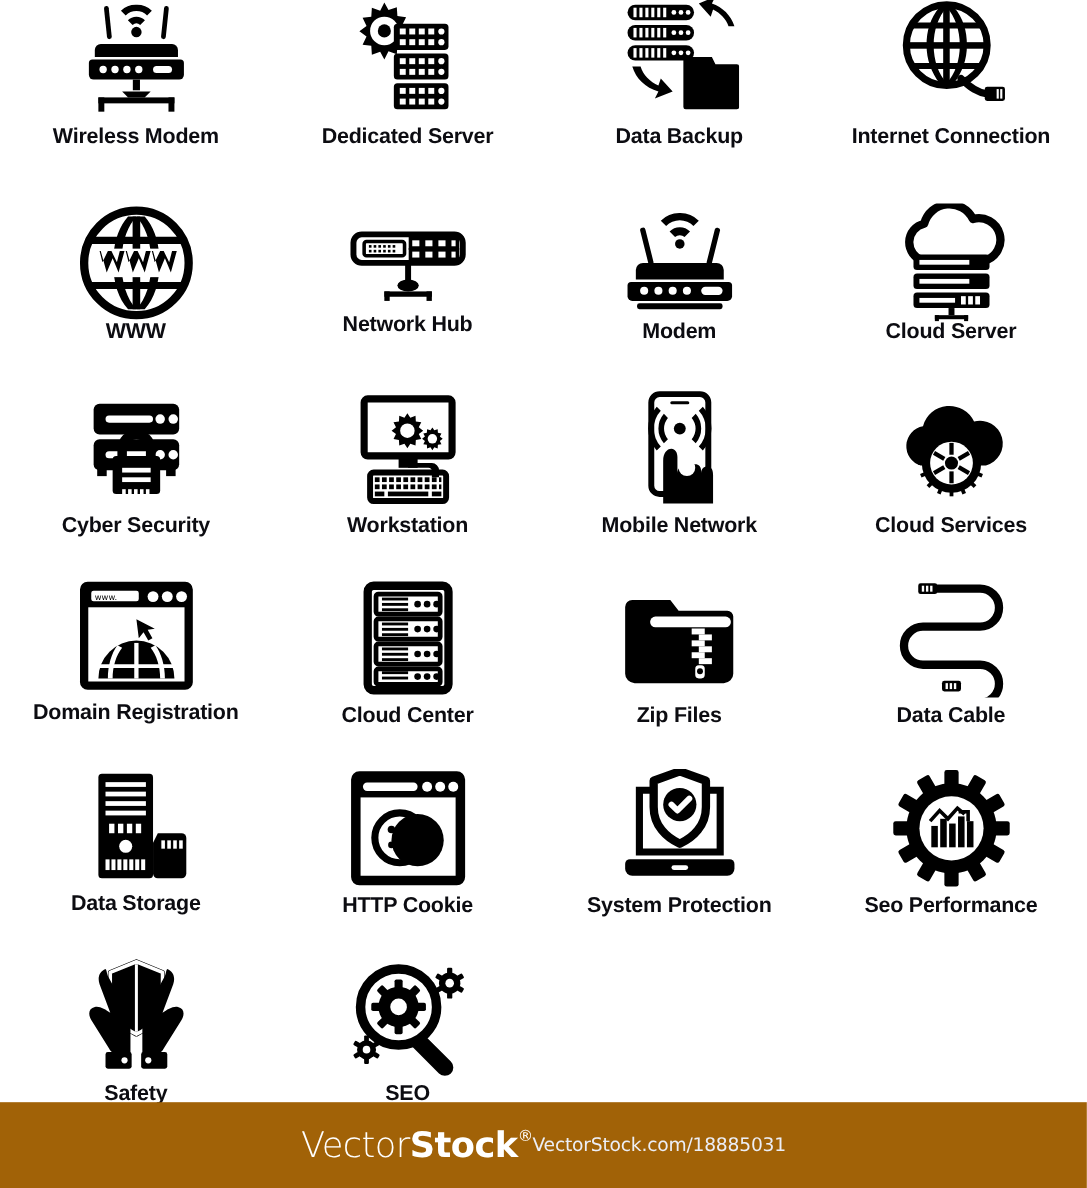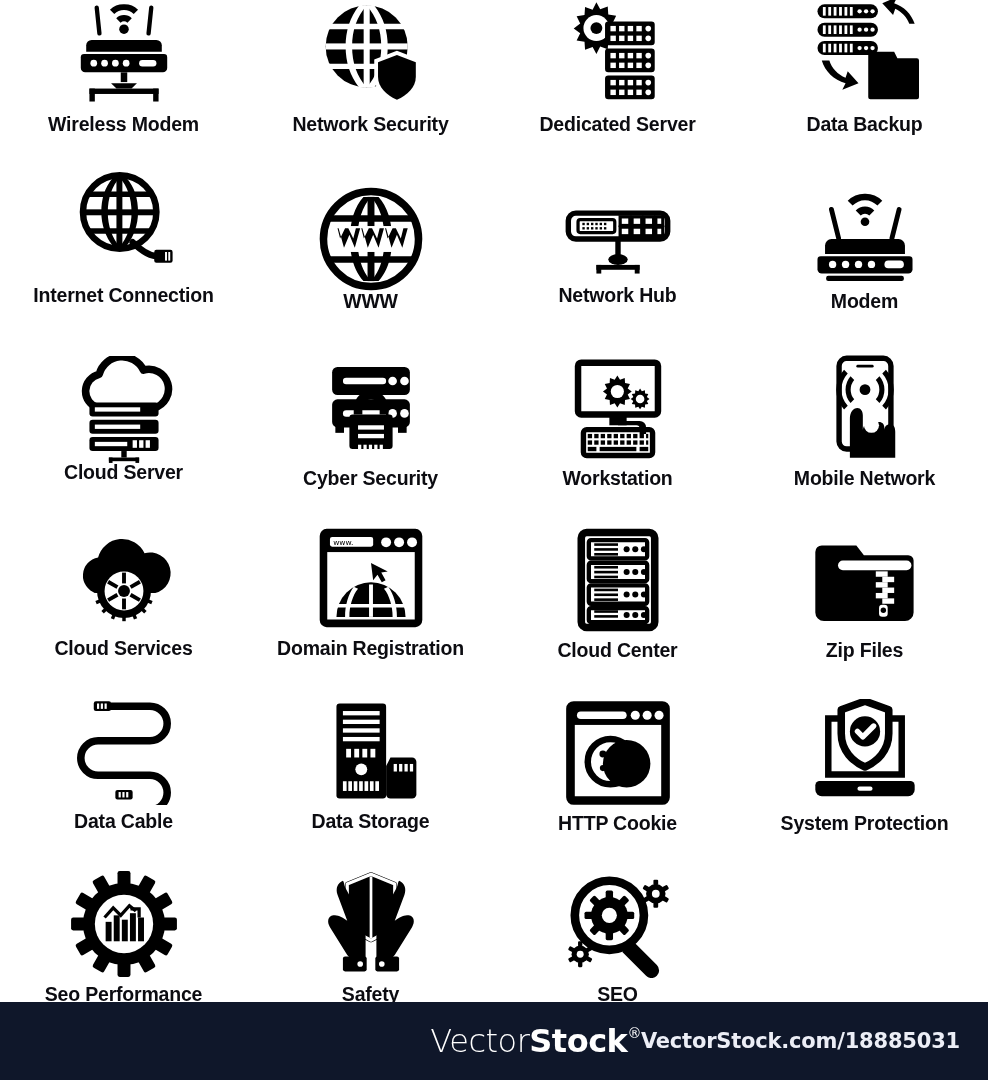--- a/index.html
+++ b/index.html
@@ -66,46 +66,46 @@
   
   .lbl-up-14 { margin-top: -8px; }
   .lbl-up-6  { margin-top: -2px; }
 
   #watermark-bar {
     position: absolute;
     left: 0;
     top: 1002px;
     width: 988px;
     height: 78px;
-    background: #0f172a;
+    background: #a16207;
     display: flex;
     align-items: center;
-    justify-content: flex-end;
+    justify-content: center;
     box-sizing: border-box;
     padding: 0 28px 0 28px;
   }
 
   #brand-logo {
     color: #ffffff;
     font-family: "DejaVu Sans", sans-serif;
     font-size: 32px;
     letter-spacing: -0.5px;
     line-height: 1;
     display: flex;
     align-items: flex-start;
   }
   #brand-logo .light { font-weight: 300; }
   #brand-logo .bold  { font-weight: 700; }
   #brand-logo .reg   { font-size: 14px; font-weight: 400; position: relative; top: 1px; }
 
   #watermark-url {
     color: #eceef6;
     font-family: "DejaVu Sans", sans-serif;
-    font-size: 21px;
-    font-weight: 700;
+    font-size: 17px;
+    font-weight: 400;
     letter-spacing: -0.2px;
   }
 </style>
 </head>
 <body>
 
 <div id="icon-grid">
 
   <div class="icon-cell r1">
     <div class="icon-art">
@@ -125,40 +125,20 @@
         <rect x="47" y="67" width="6" height="9"></rect>
         <path d="M38 77h24l-5 5H43z"></path>
         <rect x="18" y="82" width="64" height="5"></rect>
         <rect x="18" y="82" width="5" height="12"></rect>
         <rect x="77" y="82" width="5" height="12"></rect>
       </svg>
     </div>
     <div class="icon-label">Wireless Modem</div>
   </div>
 
-  <div class="icon-cell r1">
-    <div class="icon-art">
-      <svg viewBox="0 0 100 100" fill="#000">
-        <g>
-          <circle cx="46" cy="43" r="38"></circle>
-          <g fill="#fff">
-            <rect x="43.2" y="5" width="5.6" height="76"></rect>
-            <rect x="8" y="40.2" width="76" height="5.6"></rect>
-            <path d="M8 22h76v5H8z"></path>
-            <path d="M8 59h76v5H8z"></path>
-            <path d="M46 5c-9 10-13.5 23-13.5 38S37 71 46 81c-3 0-5 0-7 0C30.5 70 26.5 57.5 26.5 43S30.5 16 39 5z"></path>
-            <path d="M46 5c9 10 13.5 23 13.5 38S55 71 46 81c3 0 5 0 7 0C61.5 70 65.5 57.5 65.5 43S61.5 16 53 5z"></path>
-          </g>
-        </g>
-        <path d="M74 47l21 8v16c0 12-10 20-21 25-11-5-21-13-21-25V55z" fill="#fff"></path>
-        <path d="M74 51l17.5 6.7V71c0 10-8 17-17.5 21.4C64.5 88 56.5 81 56.5 71V57.7z"></path>
-      </svg>
-    </div>
-    <div class="icon-label">Network Security</div>
-  </div>
 
   <div class="icon-cell r1">
     <div class="icon-art">
       <svg viewBox="0 0 100 100" fill="#000">
         <g>
           <path d="M30 2 l3.5 6.5 7-2.5 .5 7.5 7.3 1-3.3 6.8 6 4.5-6 4.5 3.3 6.8-7.3 1-.5 7.5-7-2.5L30 50l-3.5-6.4-7 2.5-.5-7.5-7.3-1 3.3-6.8-6-4.5 6-4.5-3.3-6.8 7.3-1 .5-7.5 7 2.5z"></path>
           <circle cx="30" cy="26" r="12" fill="#fff"></circle>
           <circle cx="30" cy="26" r="5.5"></circle>
         </g>
         <g>

